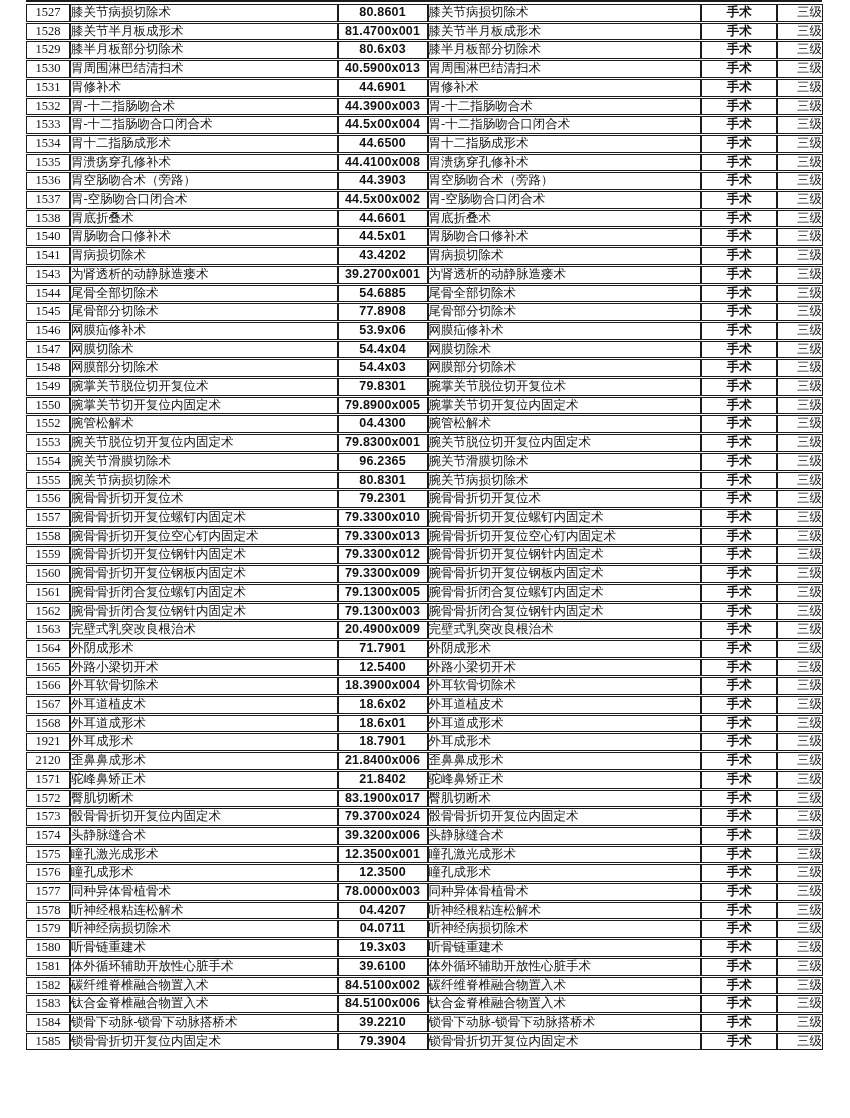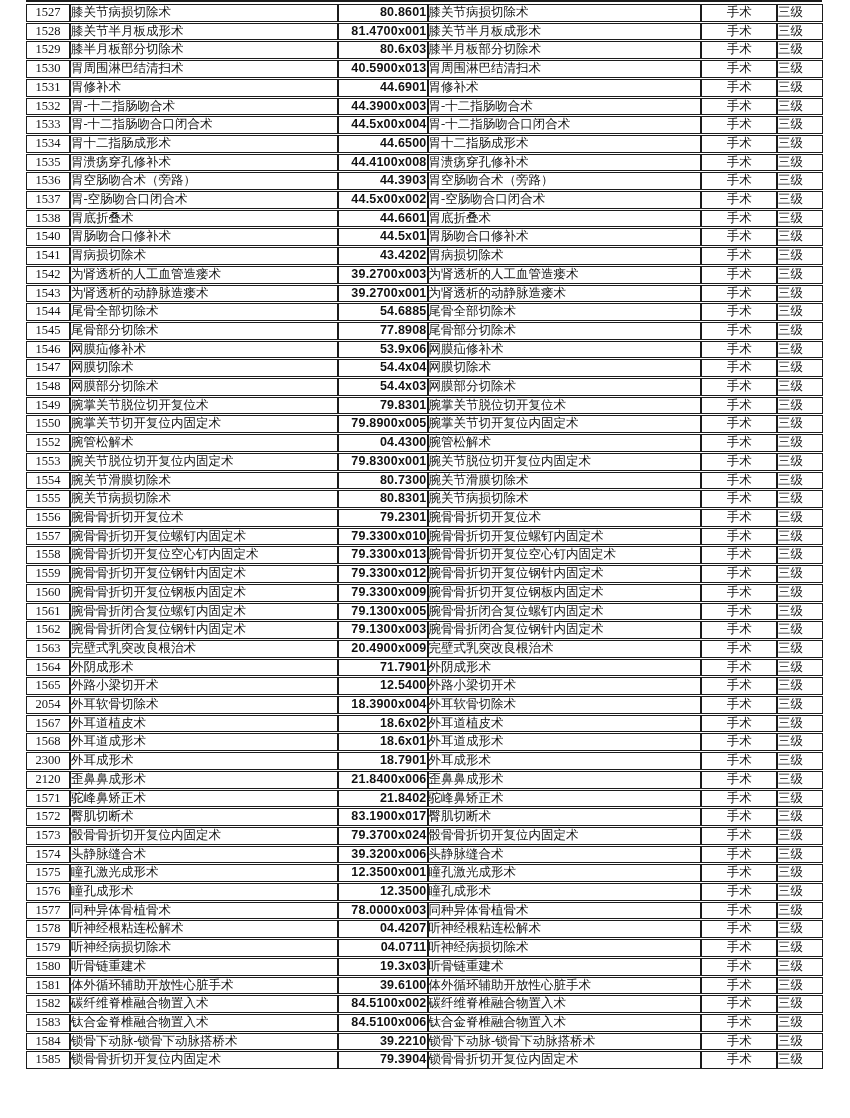--- a/index.html
+++ b/index.html
@@ -40,26 +40,26 @@
     height: 15.7px;
     line-height: 15.7px;
     font-size: 12.5px;
     padding: 0;
     white-space: nowrap;
     overflow: hidden;
     background: #ffffff;
   }
   td.c-no   { width: 41px;  text-align: center; font-family: "Liberation Serif", "DejaVu Serif", serif; }
   td.c-name { width: 260px; text-align: left; padding-left: 5px; }
-  td.c-code { width: 86px;  text-align: right; padding-left: 5px;
+  td.c-code { width: 86px;  text-align: center; padding-left: 5px;
               font-family: "Liberation Sans", "DejaVu Sans", sans-serif;
               font-weight: 600; font-size: 12px; letter-spacing: 0.2px; }
   td.c-name2{ width: 266px; text-align: left; padding-left: 5px; }
-  td.c-cat  { width: 72px;  text-align: center; }
-  td.c-lvl  { width: 43px;  text-align: left; margin-left: 44px; }
+  td.c-cat  { width: 72px;  text-align: center; font-weight: bold; }
+  td.c-lvl  { width: 43px;  text-align: right; margin-left: 44px; }
 </style>
 </head>
 <body>
 
 <div class="prev-row-edge"></div>
 
 <div class="table-wrap">
   <table class="proc">
     <tbody>
         <tr>
@@ -168,28 +168,20 @@
         </tr>
         <tr>
           <td class="c-no">1541</td>
           <td class="c-name">胃病损切除术</td>
           <td class="c-code">43.4202</td>
           <td class="c-name2">胃病损切除术</td>
           <td class="c-cat">手术</td>
           <td class="c-lvl">三级</td>
         </tr>
         <tr>
-          <td class="c-no">1542</td>
-          <td class="c-name">为肾透析的人工血管造瘘术</td>
-          <td class="c-code">39.2700x003</td>
-          <td class="c-name2">为肾透析的人工血管造瘘术</td>
-          <td class="c-cat">手术</td>
-          <td class="c-lvl">三级</td>
-        </tr>
-        <tr>
           <td class="c-no">1543</td>
           <td class="c-name">为肾透析的动静脉造瘘术</td>
           <td class="c-code">39.2700x001</td>
           <td class="c-name2">为肾透析的动静脉造瘘术</td>
           <td class="c-cat">手术</td>
           <td class="c-lvl">三级</td>
         </tr>
         <tr>
           <td class="c-no">1544</td>
           <td class="c-name">尾骨全部切除术</td>
@@ -258,21 +250,21 @@
           <td class="c-no">1553</td>
           <td class="c-name">腕关节脱位切开复位内固定术</td>
           <td class="c-code">79.8300x001</td>
           <td class="c-name2">腕关节脱位切开复位内固定术</td>
           <td class="c-cat">手术</td>
           <td class="c-lvl">三级</td>
         </tr>
         <tr>
           <td class="c-no">1554</td>
           <td class="c-name">腕关节滑膜切除术</td>
-          <td class="c-code">80.7300</td>
+          <td class="c-code">96.2365</td>
           <td class="c-name2">腕关节滑膜切除术</td>
           <td class="c-cat">手术</td>
           <td class="c-lvl">三级</td>
         </tr>
         <tr>
           <td class="c-no">1555</td>
           <td class="c-name">腕关节病损切除术</td>
           <td class="c-code">80.8301</td>
           <td class="c-name2">腕关节病损切除术</td>
           <td class="c-cat">手术</td>
@@ -352,21 +344,21 @@
         </tr>
         <tr>
           <td class="c-no">1565</td>
           <td class="c-name">外路小梁切开术</td>
           <td class="c-code">12.5400</td>
           <td class="c-name2">外路小梁切开术</td>
           <td class="c-cat">手术</td>
           <td class="c-lvl">三级</td>
         </tr>
         <tr>
-          <td class="c-no">2054</td>
+          <td class="c-no">1566</td>
           <td class="c-name">外耳软骨切除术</td>
           <td class="c-code">18.3900x004</td>
           <td class="c-name2">外耳软骨切除术</td>
           <td class="c-cat">手术</td>
           <td class="c-lvl">三级</td>
         </tr>
         <tr>
           <td class="c-no">1567</td>
           <td class="c-name">外耳道植皮术</td>
           <td class="c-code">18.6x02</td>
@@ -376,21 +368,21 @@
         </tr>
         <tr>
           <td class="c-no">1568</td>
           <td class="c-name">外耳道成形术</td>
           <td class="c-code">18.6x01</td>
           <td class="c-name2">外耳道成形术</td>
           <td class="c-cat">手术</td>
           <td class="c-lvl">三级</td>
         </tr>
         <tr>
-          <td class="c-no">2300</td>
+          <td class="c-no">1921</td>
           <td class="c-name">外耳成形术</td>
           <td class="c-code">18.7901</td>
           <td class="c-name2">外耳成形术</td>
           <td class="c-cat">手术</td>
           <td class="c-lvl">三级</td>
         </tr>
         <tr>
           <td class="c-no">2120</td>
           <td class="c-name">歪鼻鼻成形术</td>
           <td class="c-code">21.8400x006</td>

